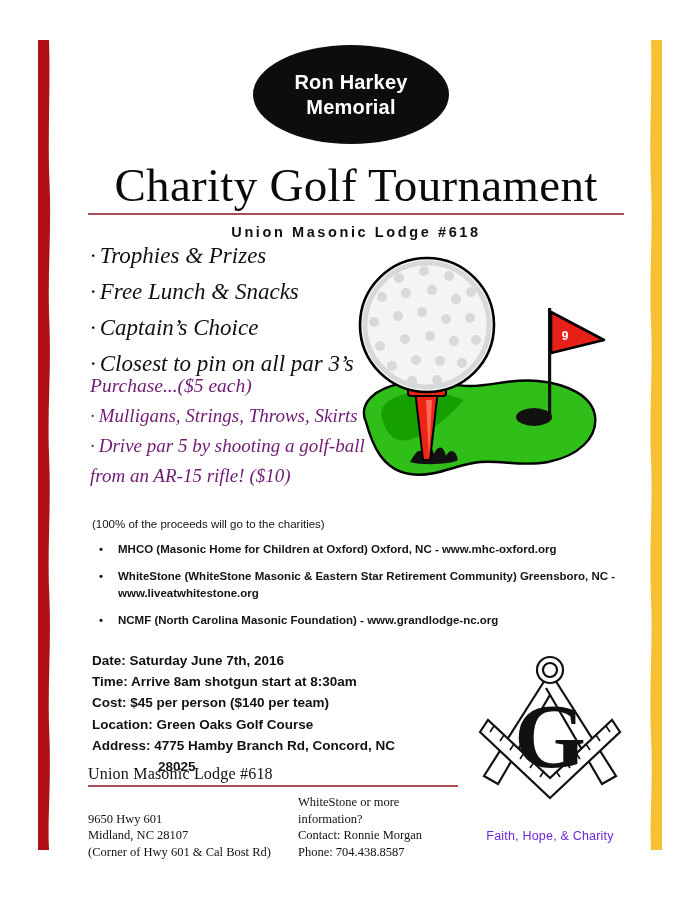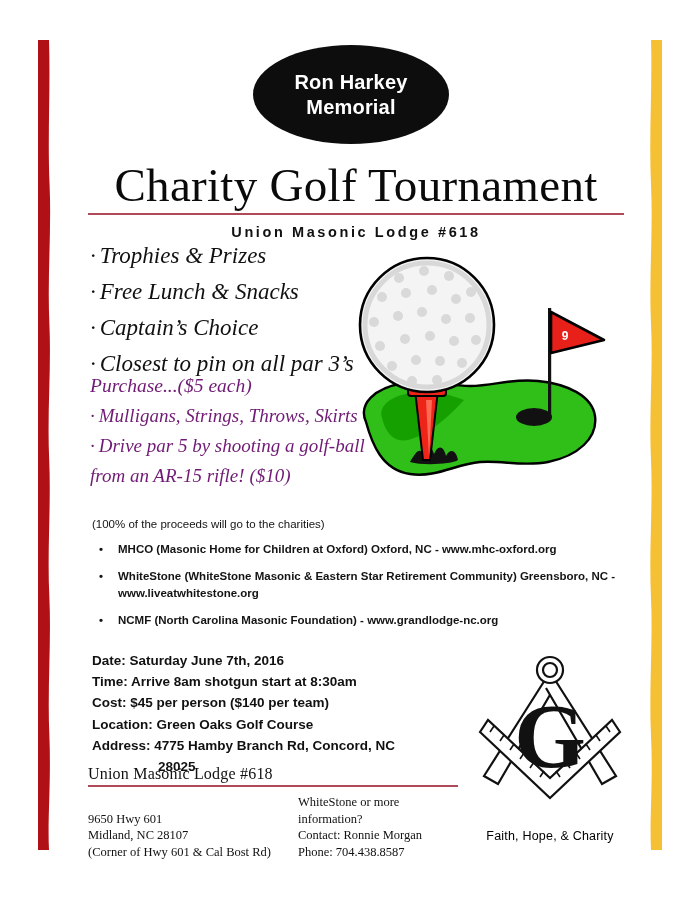--- a/index.html
+++ b/index.html
@@ -214,21 +214,21 @@
   }
   .emblem svg { display: block; width: 100%; height: 100%; }
   .emblem-motto {
     position: absolute;
     left: 466px;
     top: 829px;
     width: 168px;
     text-align: center;
     font-family: "Liberation Sans", sans-serif;
     font-size: 12.5px;
-    color: #000000;
+    color: #6d28d9;
     letter-spacing: 0.2px;
   }
 </style>
 </head>
 <body>
 
 <div class="page">
 
   <div class="side-bar left">
     <svg viewBox="0 0 14 810" preserveAspectRatio="none" aria-hidden="true">

